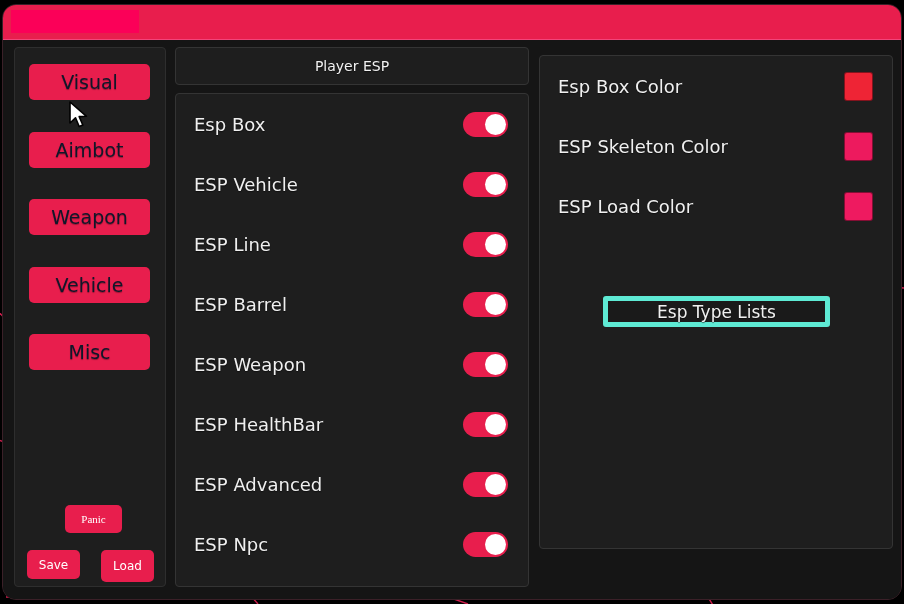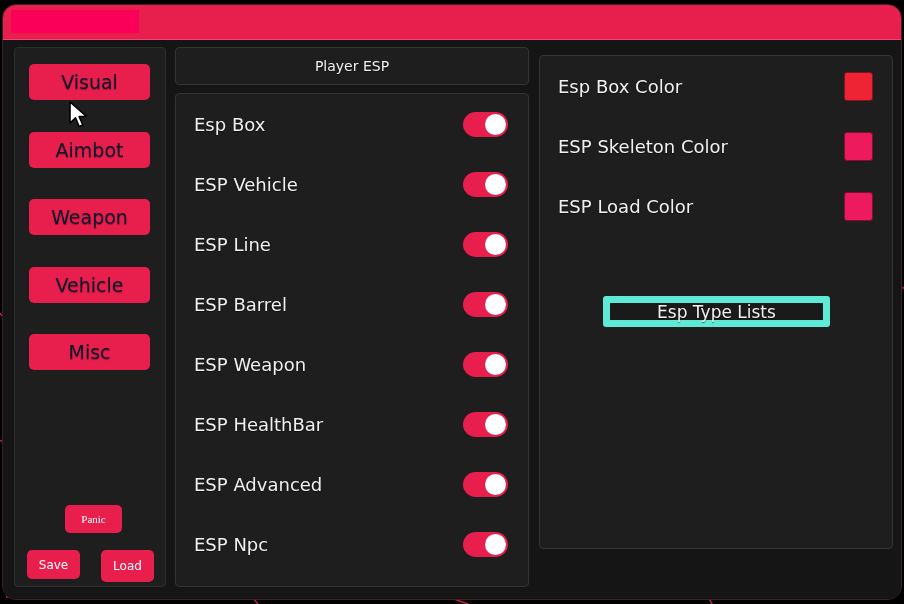--- a/index.html
+++ b/index.html
@@ -253,21 +253,21 @@
     box-sizing: border-box;
   }
 
   #esp-type-lists {
     position: absolute;
     left: 63px;
     top: 240px;
     width: 227px;
     height: 31px;
     background: #1a1a1a;
-    border: 7px solid #5eead4;
+    border: 5px solid #5eead4;
     border-radius: 3px;
     box-sizing: border-box;
     color: #f0f0f0;
     font-size: 17px;
     font-family: "DejaVu Sans", sans-serif;
     cursor: pointer;
     display: flex;
     align-items: center;
     justify-content: center;
     padding: 0;

